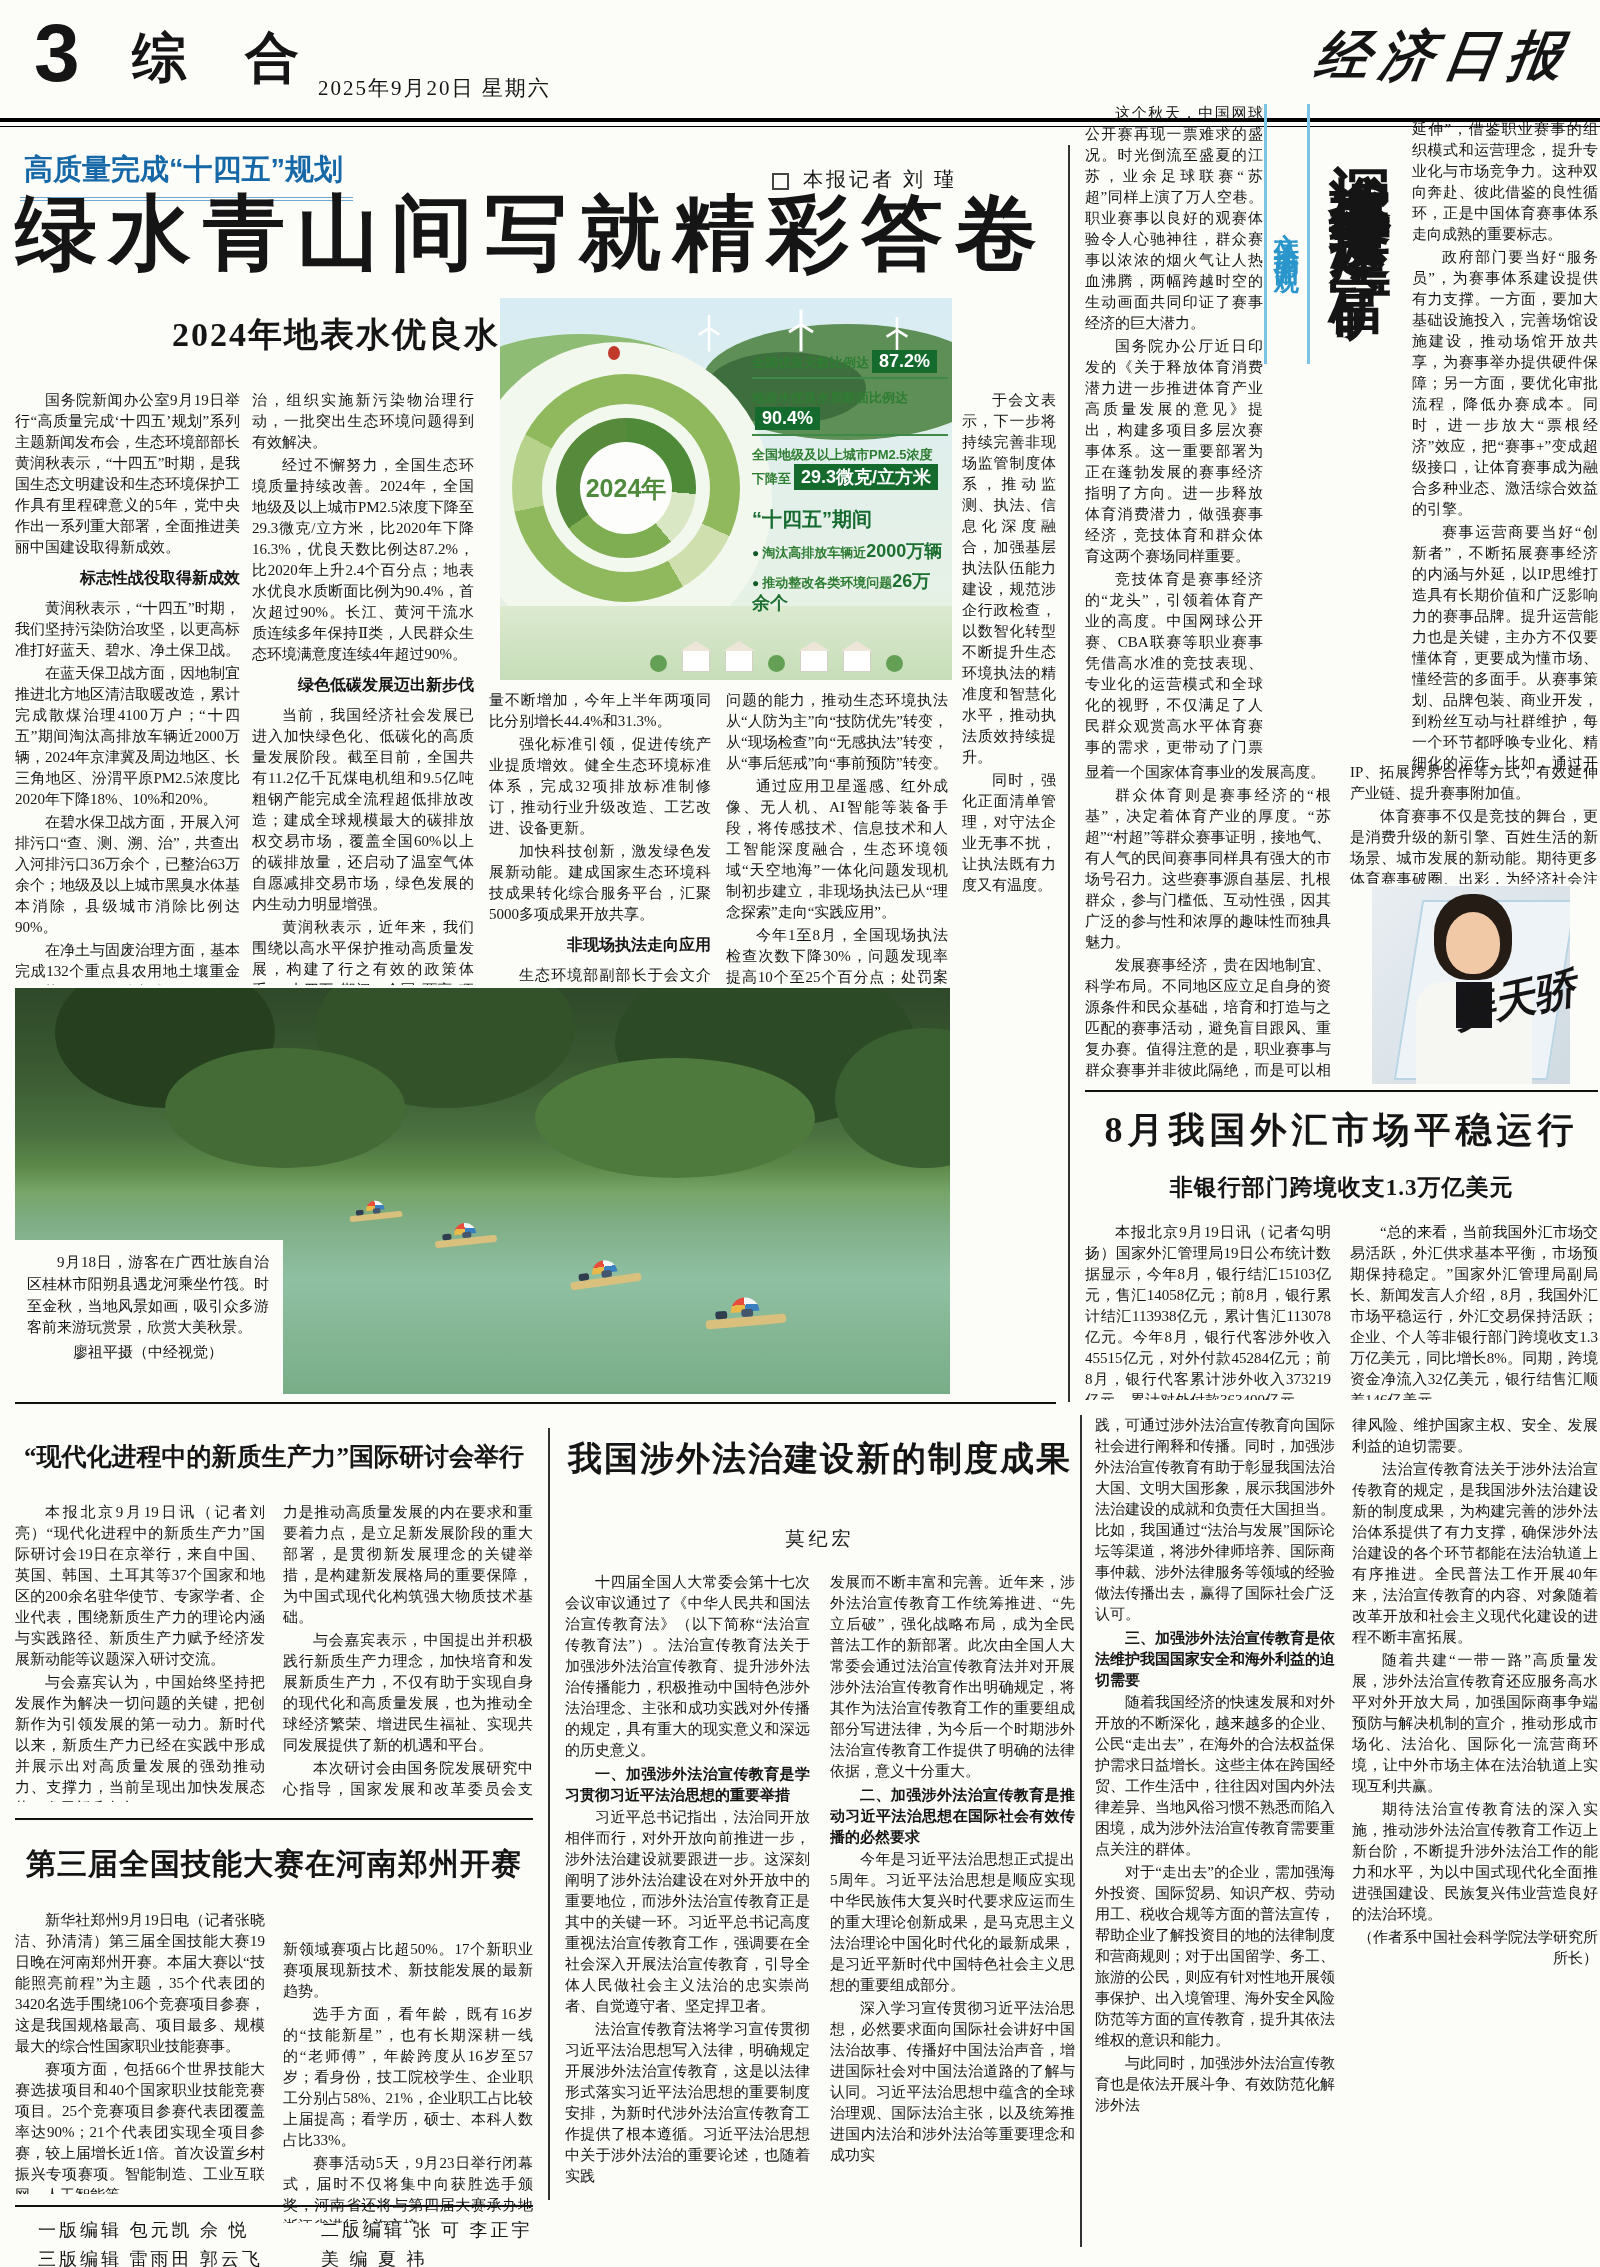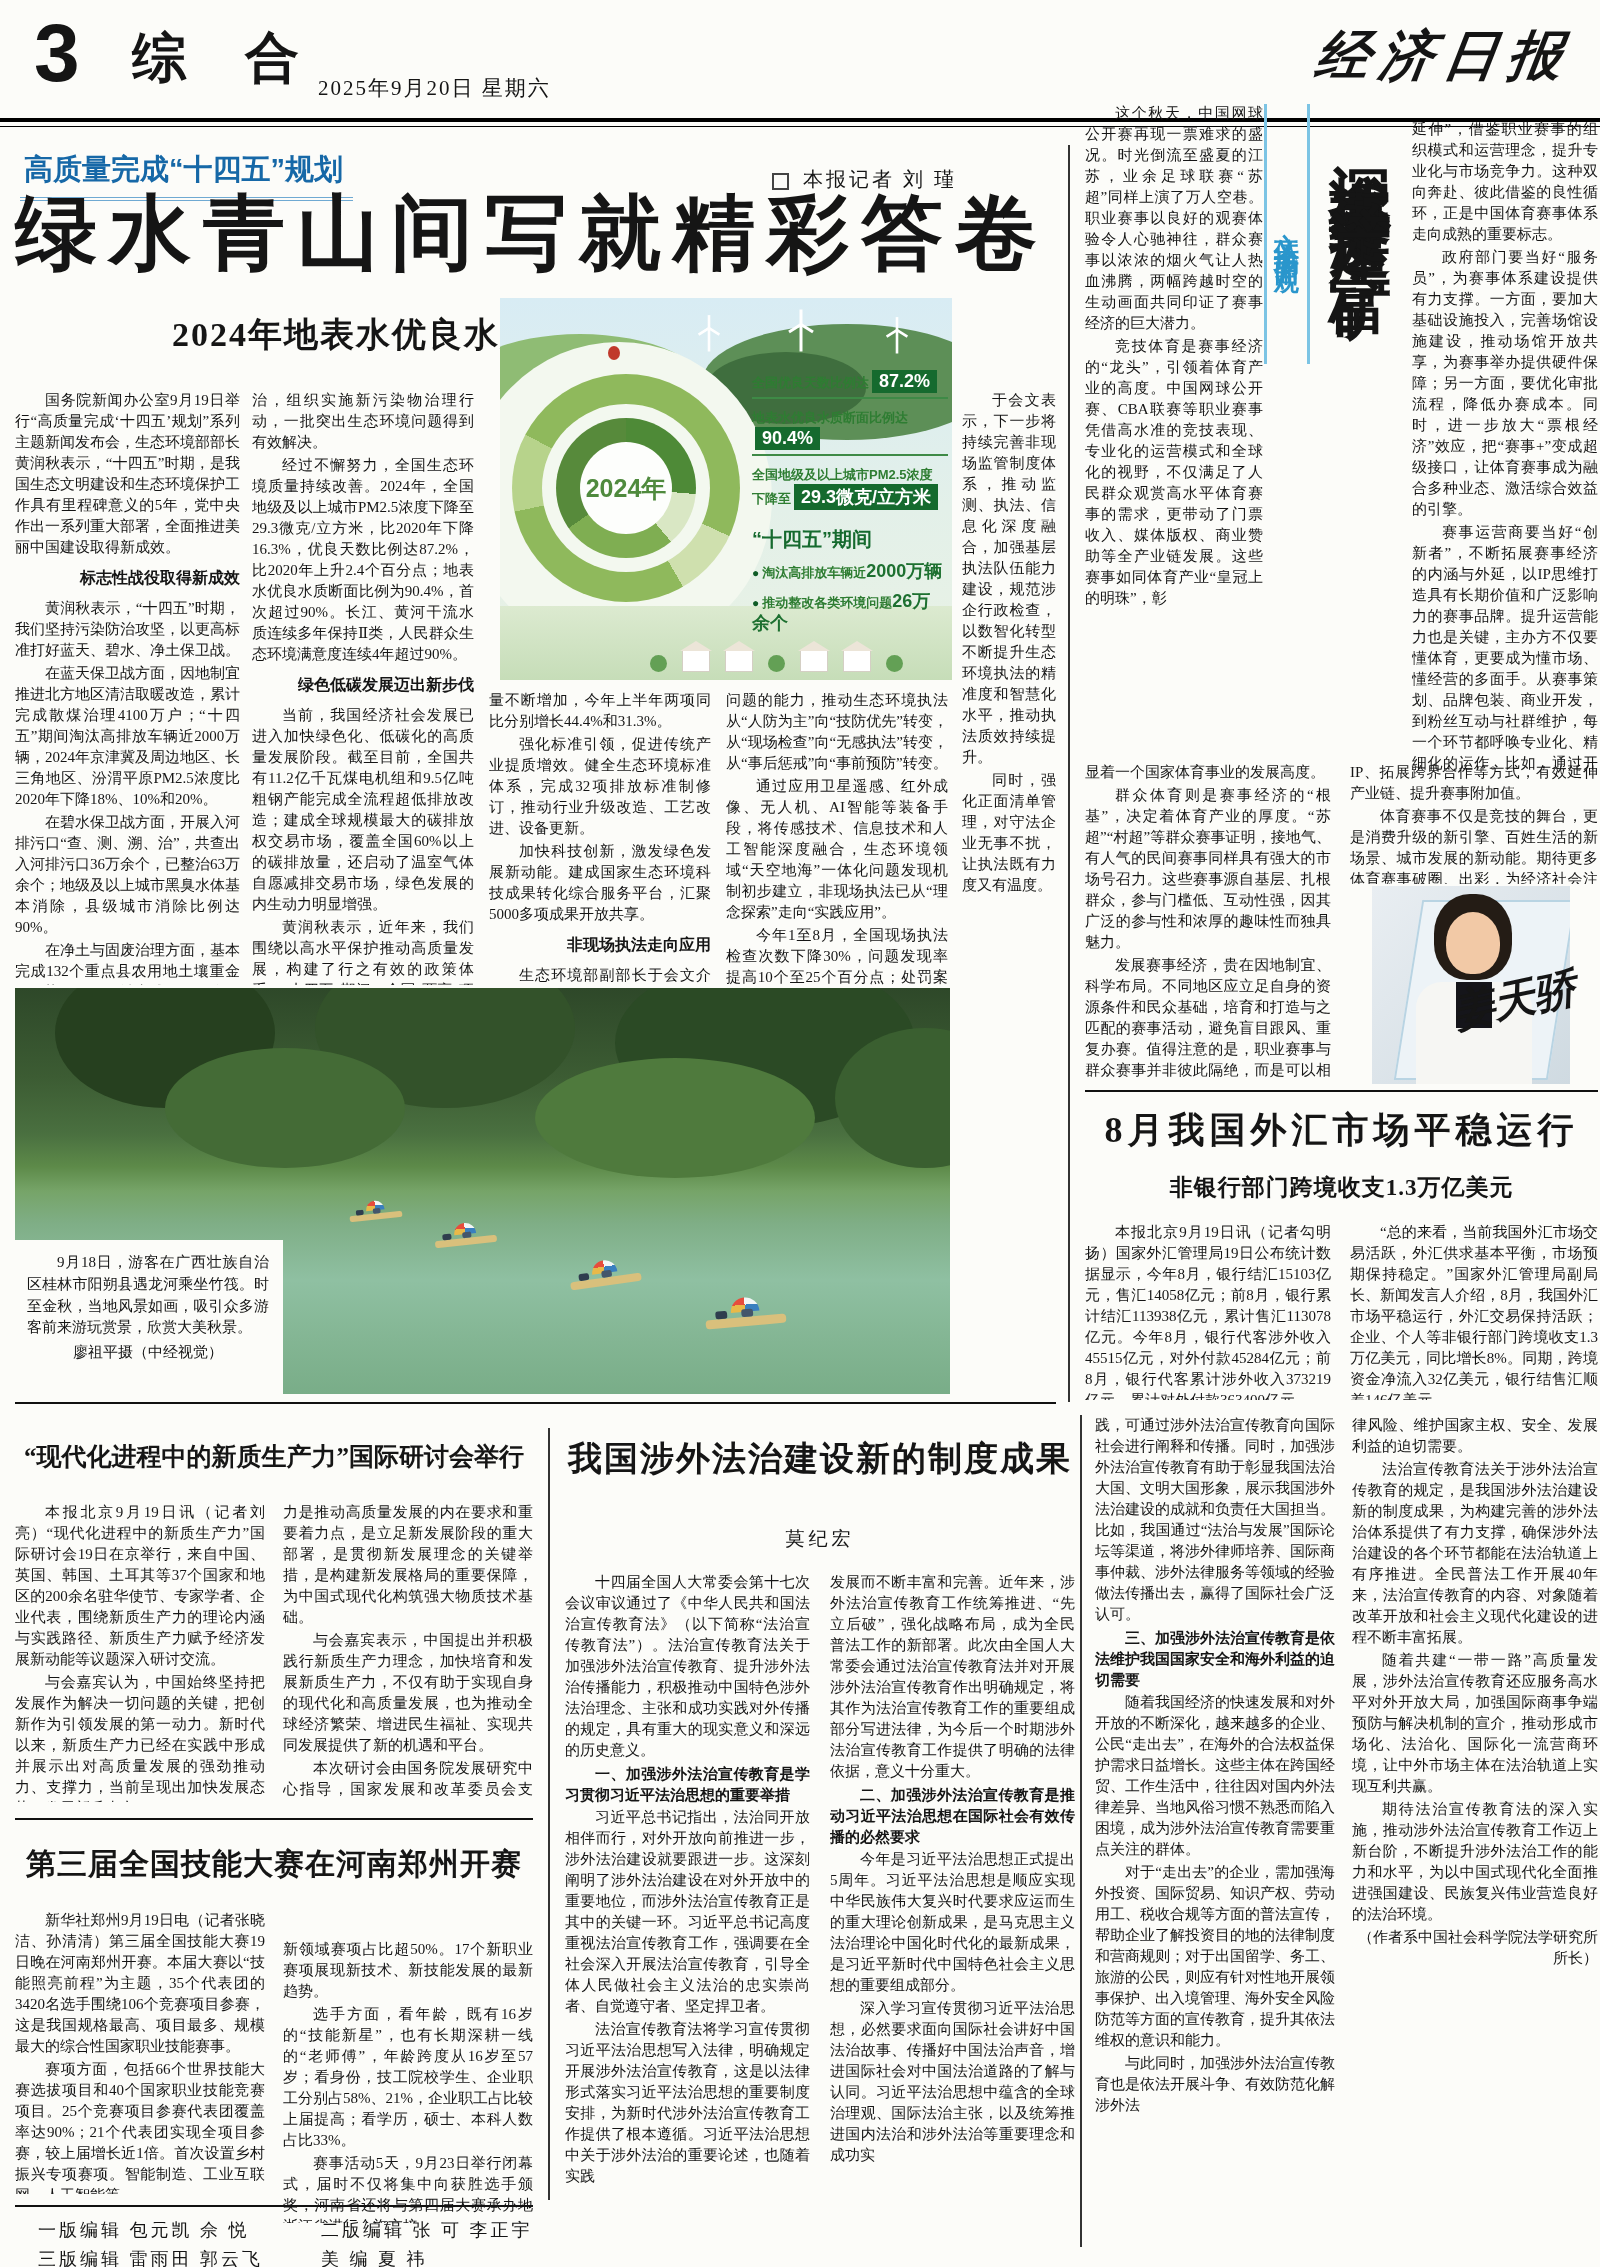--- a/index.html
+++ b/index.html
@@ -38,21 +38,21 @@
   .hill{position:absolute;border-radius:50%;}
   .blob{position:absolute;left:-34px;top:44px;width:306px;height:312px;border-radius:50%;background:#f3f8ef;}
   .ring-outer{position:absolute;left:12px;top:76px;width:228px;height:228px;border-radius:50%;
      background:conic-gradient(#8fb95c 0 115deg,#cfe0ae 115deg 150deg,#8fb95c 150deg 258deg,#b7d38b 258deg 298deg,#8fb95c 298deg 360deg);}
   .ring-outer::after{content:"";position:absolute;inset:30px;border-radius:50%;background:#f3f8ef;}
   .ring-mid{position:absolute;left:56px;top:120px;width:140px;height:140px;border-radius:50%;z-index:2;
      background:conic-gradient(#4e8a37 0 95deg,#d9e7c4 95deg 140deg,#7fae52 140deg 235deg,#578a3b 235deg 360deg);}
   .ring-mid::after{content:"";position:absolute;inset:24px;border-radius:50%;background:#fdfefc;}
   .donut-center{position:absolute;left:80px;top:144px;width:92px;height:92px;border-radius:50%;z-index:3;
      display:flex;align-items:center;justify-content:center;color:#4f8a3d;font-weight:900;font-size:25px;}
-  .ig-labels{position:absolute;left:252px;top:52px;width:196px;z-index:4;margin-top:20px;}
+  .ig-labels{position:absolute;left:252px;top:52px;width:196px;z-index:4;}
   .stat-row{border-bottom:2px solid #3e8a46;padding-bottom:4px;margin-bottom:9px;}
   .stat-label{color:#2e7d32;font-weight:bold;font-size:13px;}
   .stat-value{background:#156a2e;color:#fff;font-weight:bold;font-size:18px;padding:1px 7px;display:inline-block;margin-left:3px;}
   .period-title{color:#156a2e;font-weight:900;font-size:20px;text-align:left;margin:12px 0 4px 0;}
   .igb-row{color:#2e7d32;font-weight:bold;font-size:13px;margin-top:7px;line-height:1.25;}
   .igb-dot{color:#0f5c26;margin-right:3px;font-size:12px;}
   .igb-val{font-size:18px;color:#1d7030;}
   .ig-ground{position:absolute;left:0;bottom:0;width:100%;height:74px;background:linear-gradient(#dcead0,#c6ddb8);z-index:1;}
   .houses{position:absolute;left:150px;bottom:8px;display:flex;gap:15px;align-items:flex-end;z-index:2;}
   .house{width:26px;height:20px;background:#fff;border:1px solid #d4cfc4;position:relative;}
@@ -218,20 +218,21 @@
 <div class="abs vr" style="left:1068px;top:145px;height:1257px;"></div>
 <div class="abs hr" style="left:15px;top:1402px;width:1041px;height:2px;"></div>
 <div class="abs hr" style="left:1085px;top:1090px;width:513px;height:2px;"></div>
 <div class="abs vr" style="left:548px;top:1428px;height:772px;"></div>
 <div class="abs vr" style="left:1080px;top:1415px;height:832px;"></div>
 <div class="abs hr" style="left:15px;top:1818px;width:518px;height:2px;"></div>
 <div class="abs hr" style="left:15px;top:2205px;width:518px;height:2px;"></div>
 
 <div class="abs col" style="left:1085px;top:103px;width:178px;height:652px;">
     <p>这个秋天，中国网球公开赛再现一票难求的盛况。时光倒流至盛夏的江苏，业余足球联赛“苏超”同样上演了万人空巷。职业赛事以良好的观赛体验令人心驰神往，群众赛事以浓浓的烟火气让人热血沸腾，两幅跨越时空的生动画面共同印证了赛事经济的巨大潜力。</p>
+    <p>国务院办公厅近日印发的《关于释放体育消费潜力进一步推进体育产业高质量发展的意见》提出，构建多项目多层次赛事体系。这一重要部署为正在蓬勃发展的赛事经济指明了方向。进一步释放体育消费潜力，做强赛事经济，竞技体育和群众体育这两个赛场同样重要。</p>
     <p>竞技体育是赛事经济的“龙头”，引领着体育产业的高度。中国网球公开赛、CBA联赛等职业赛事凭借高水准的竞技表现、专业化的运营模式和全球化的视野，不仅满足了人民群众观赏高水平体育赛事的需求，更带动了门票收入、媒体版权、商业赞助等全产业链发展。这些赛事如同体育产业“皇冠上的明珠”，彰</p>
   </div>
 <div class="abs vlabel sans">文体市场面面观</div>
 <div class="abs vheadline sans">深挖赛事经济这座“富矿”</div>
 <div class="abs col" style="left:1412px;top:103px;width:186px;height:652px;margin-top:16px;">
     <p class="cont">延伸”，借鉴职业赛事的组织模式和运营理念，提升专业化与市场竞争力。这种双向奔赴、彼此借鉴的良性循环，正是中国体育赛事体系走向成熟的重要标志。</p>
     <p>政府部门要当好“服务员”，为赛事体系建设提供有力支撑。一方面，要加大基础设施投入，完善场馆设施建设，推动场馆开放共享，为赛事举办提供硬件保障；另一方面，要优化审批流程，降低办赛成本。同时，进一步放大“票根经济”效应，把“赛事+”变成超级接口，让体育赛事成为融合多种业态、激活综合效益的引擎。</p>
     <p>赛事运营商要当好“创新者”，不断拓展赛事经济的内涵与外延，以IP思维打造具有长期价值和广泛影响力的赛事品牌。提升运营能力也是关键，主办方不仅要懂体育，更要成为懂市场、懂经营的多面手。从赛事策划、品牌包装、商业开发，到粉丝互动与社群维护，每一个环节都呼唤专业化、精细化的运作。比如，通过开发赛事衍生品、塑造明星</p>
   </div>
 <div class="abs col" style="left:1085px;top:762px;width:246px;height:320px;">

